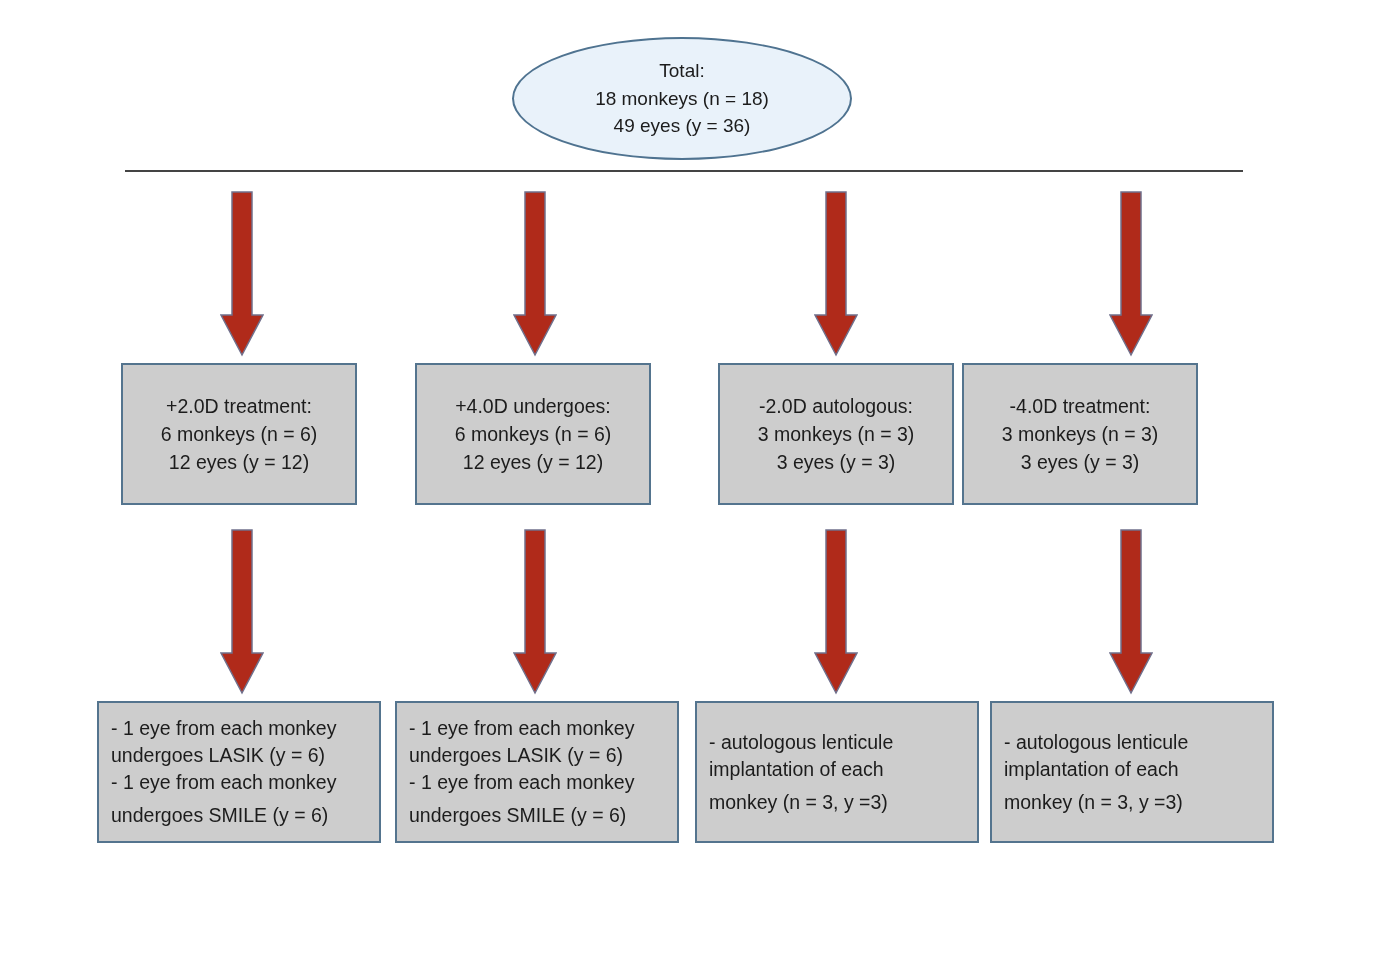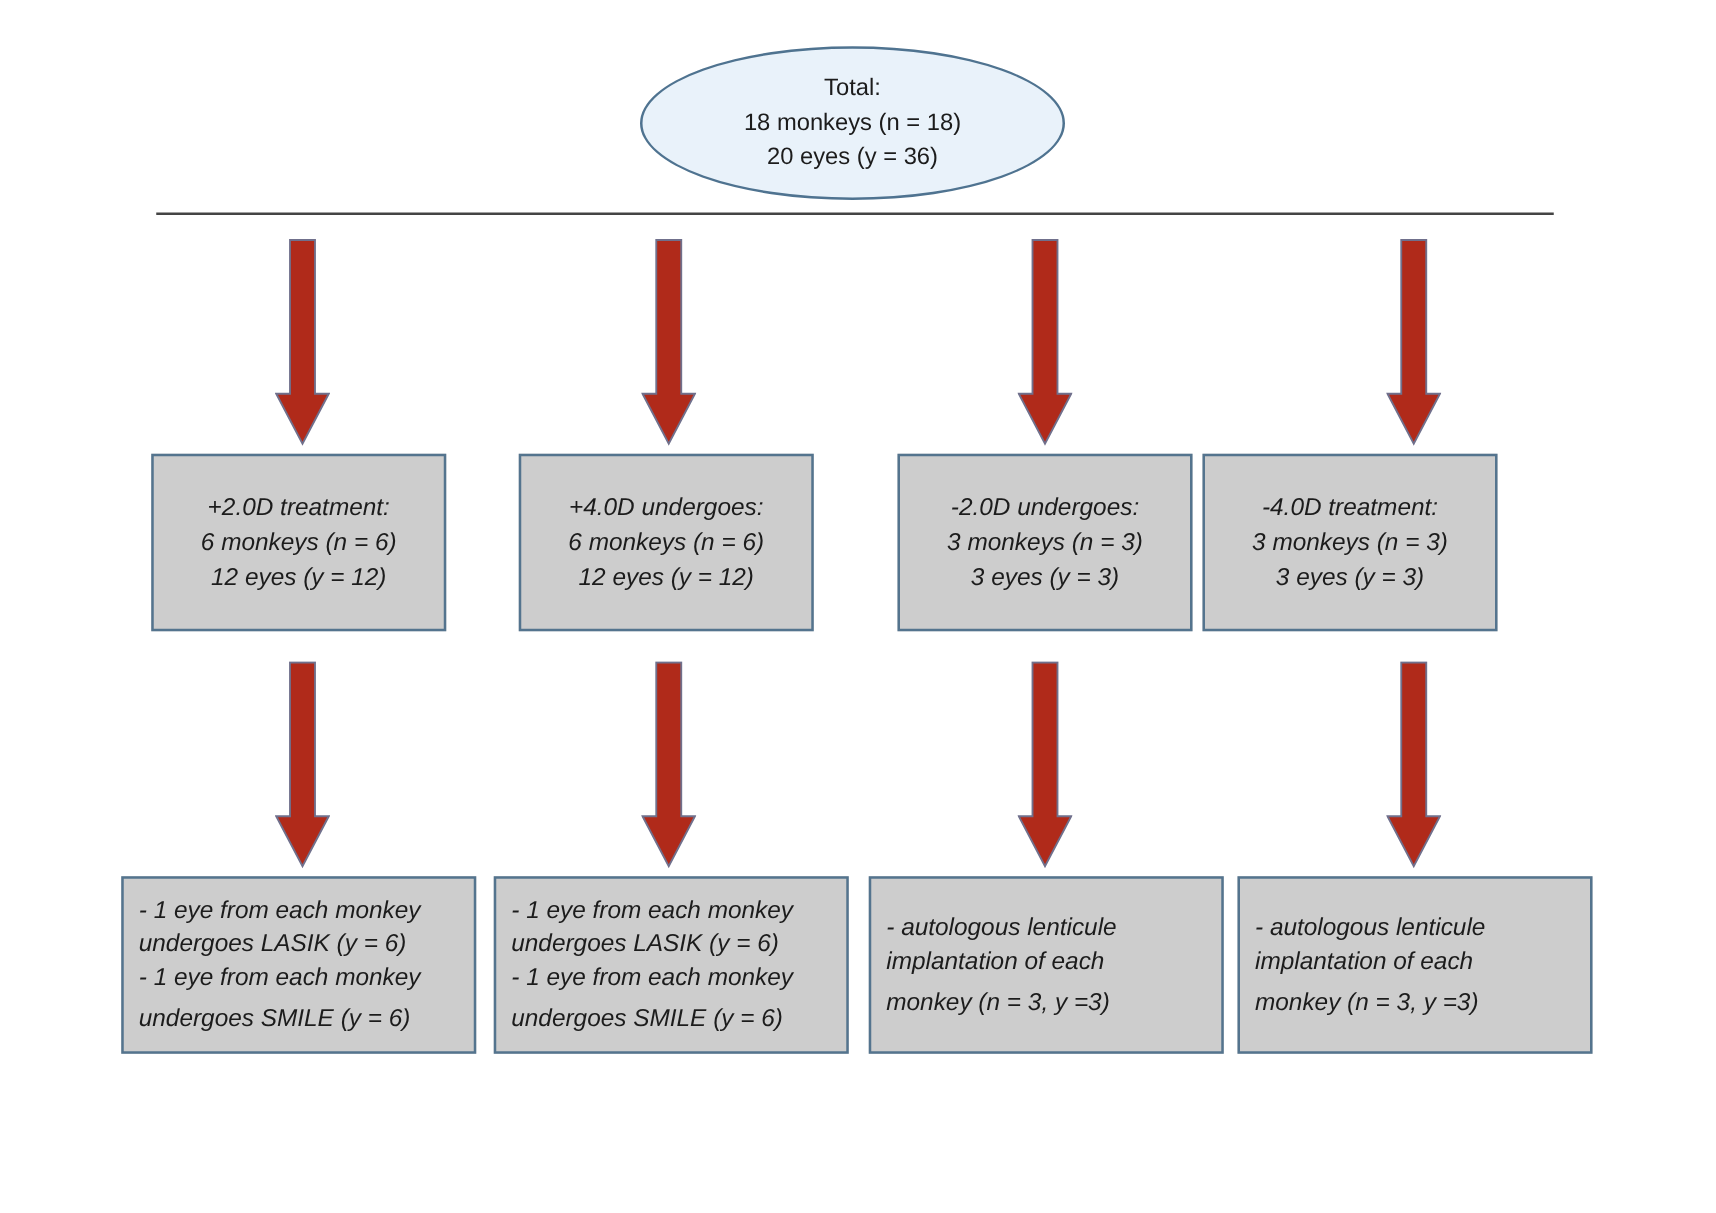--- a/index.html
+++ b/index.html
@@ -37,21 +37,21 @@
   .r1{top:191px;}
   .r2{top:529px;}
   .c1{left:220px;} .c2{left:513px;} .c3{left:814px;} .c4{left:1109px;}
   
   .node{
     position:absolute;
     background:#cdcdcd;
     border:2px solid #54748e;
     box-sizing:border-box;
     font-size:19.5px;
-    display:flex;flex-direction:column;justify-content:center;font-style:italic;
+    display:flex;flex-direction:column;justify-content:center;
   }
   .treatment{
     top:363px;width:236px;height:142px;
     align-items:center;text-align:center;
     line-height:28px;
   }
   .t1{left:121px;} .t2{left:415px;} .t3{left:718px;} .t4{left:962px;}
   .procedure{
     top:701px;width:284px;height:142px;
     align-items:flex-start;text-align:left;
@@ -62,21 +62,21 @@
   .procedure div.gap{margin-top:6px;}
 </style>
 </head>
 <body>
 
 <div id="stage">
 
   <div class="ellipse">
     <div>Total:</div>
     <div>18 monkeys (n = 18)</div>
-    <div>20 eyes (y = 36)</div>
+    <div>49 eyes (y = 36)</div>
   </div>
 
   <div class="divider"></div>
 
   <div class="arrow r1 c1">
     <svg viewBox="0 0 44 166">
         <polygon points="12,1 32,1 32,124 43,124 22,164 1,124 12,124" fill="#b02a1a" stroke="#70708c" stroke-width="1.5"></polygon>
       </svg>
   </div>
   <div class="arrow r1 c2">
@@ -99,21 +99,21 @@
     <div>+2.0D treatment:</div>
     <div>6 monkeys (n = 6)</div>
     <div>12 eyes (y = 12)</div>
   </div>
   <div class="node treatment t2">
     <div>+4.0D undergoes:</div>
     <div>6 monkeys (n = 6)</div>
     <div>12 eyes (y = 12)</div>
   </div>
   <div class="node treatment t3">
-    <div>-2.0D undergoes:</div>
+    <div>-2.0D autologous:</div>
     <div>3 monkeys (n = 3)</div>
     <div>3 eyes (y = 3)</div>
   </div>
   <div class="node treatment t4">
     <div>-4.0D treatment:</div>
     <div>3 monkeys (n = 3)</div>
     <div>3 eyes (y = 3)</div>
   </div>
 
   <div class="arrow r2 c1">

